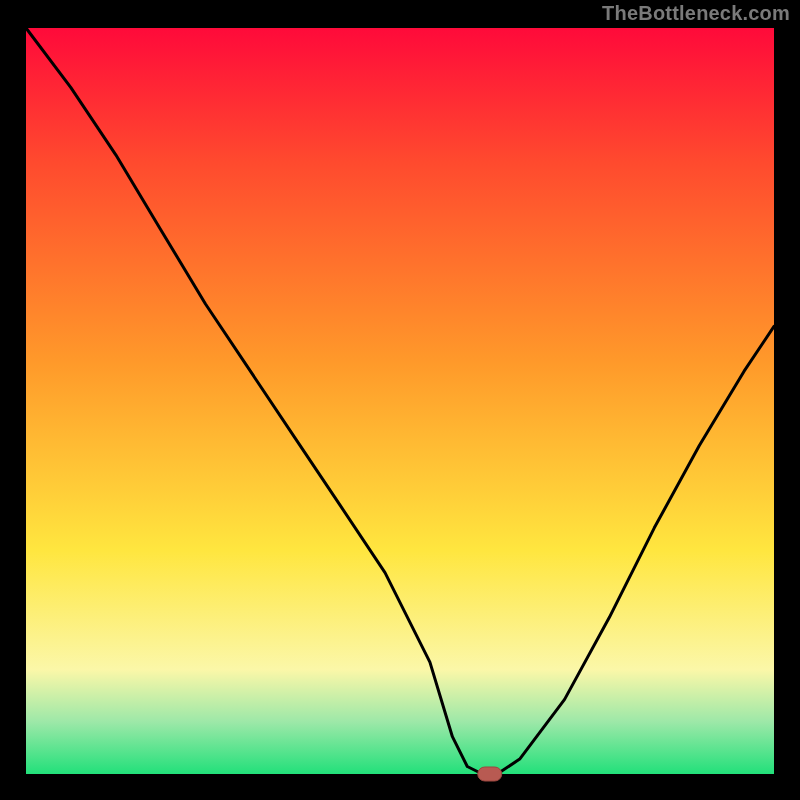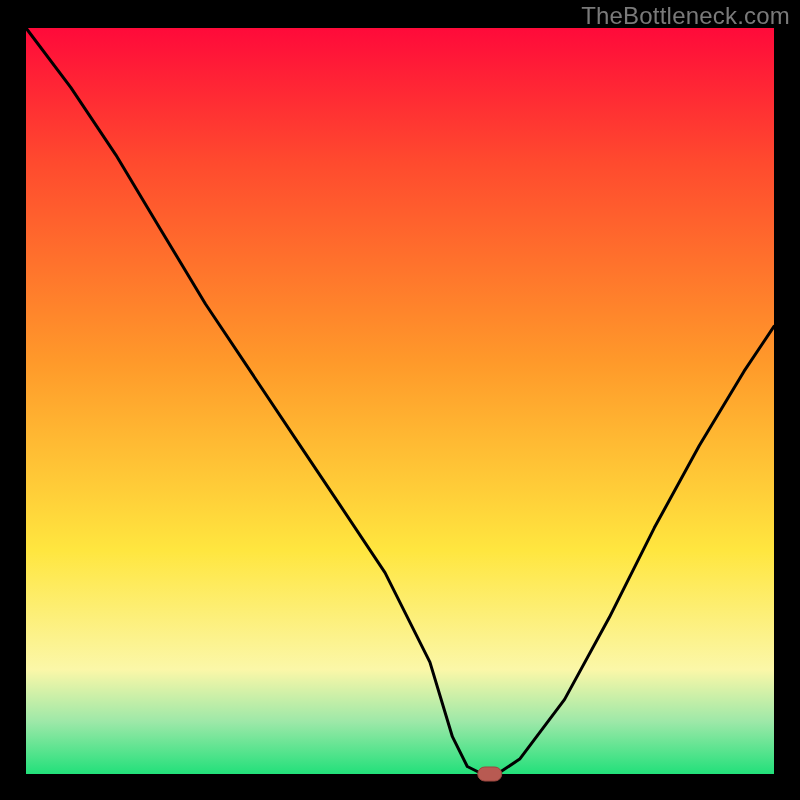--- a/index.html
+++ b/index.html
@@ -14,23 +14,23 @@
     position: relative;
     width: 800px;
     height: 800px;
     background: #000;
   }
   .watermark {
     position: absolute;
     top: 2px;
     right: 10px;
     font-family: Arial, Helvetica, sans-serif;
-    font-size: 24px;
+    font-size: 20px;
     color: #7a7a7a;
-    font-weight: 400;
+    font-weight: 700;
     letter-spacing: 0.2px;
     user-select: none;
   }
   svg {
     display: block;
   }
 </style>
 </head>
 <body>
 <div class="wrap">

